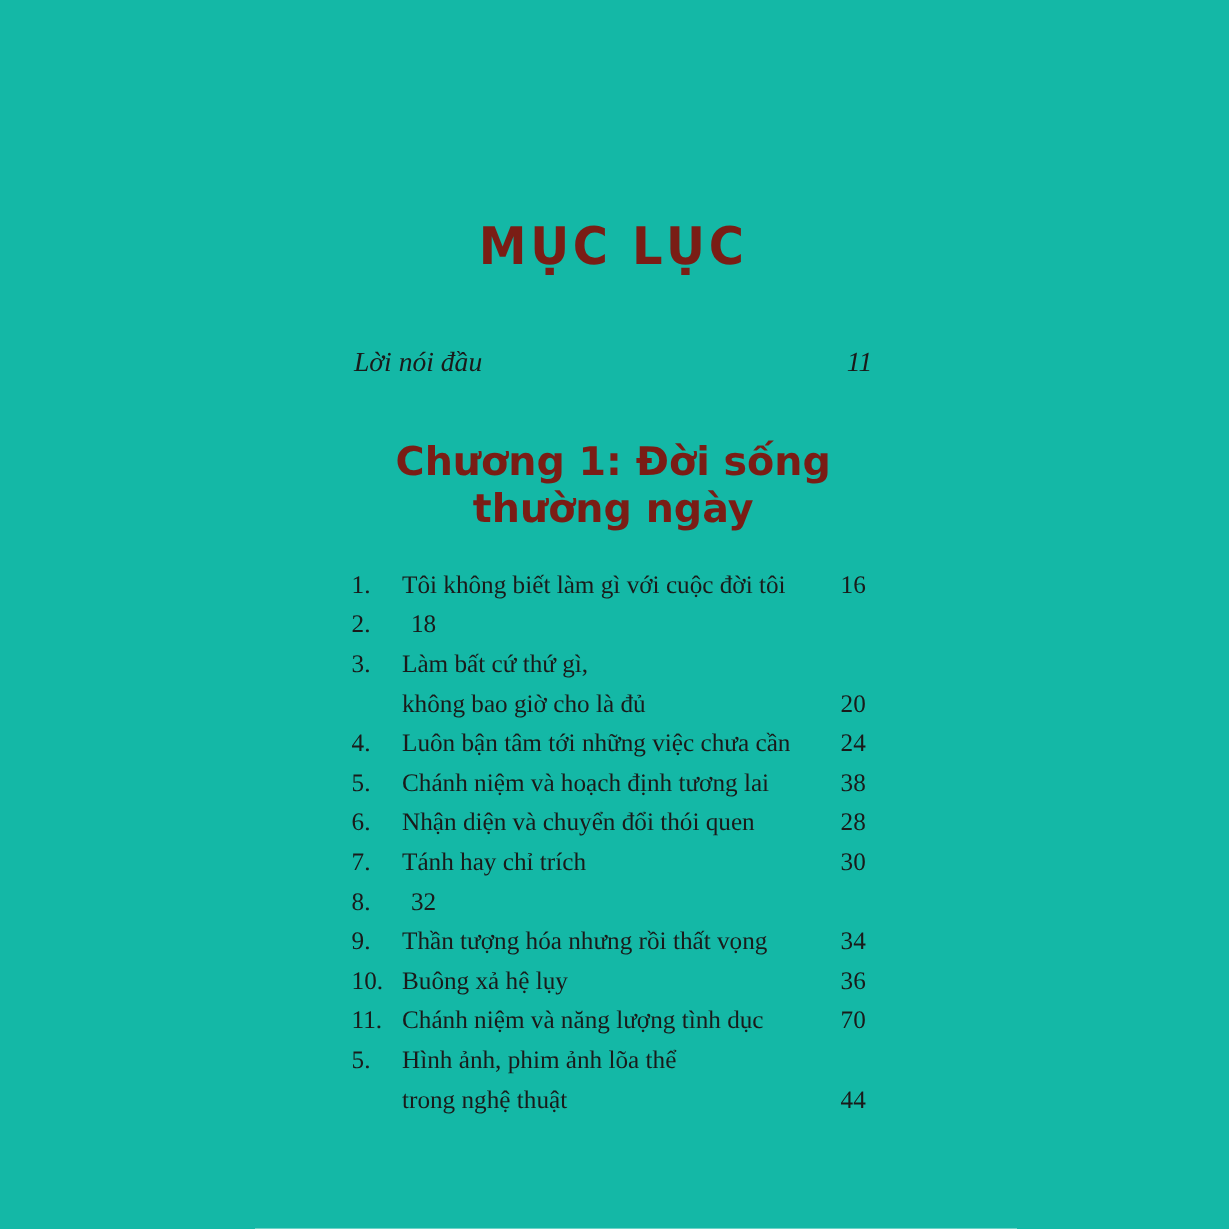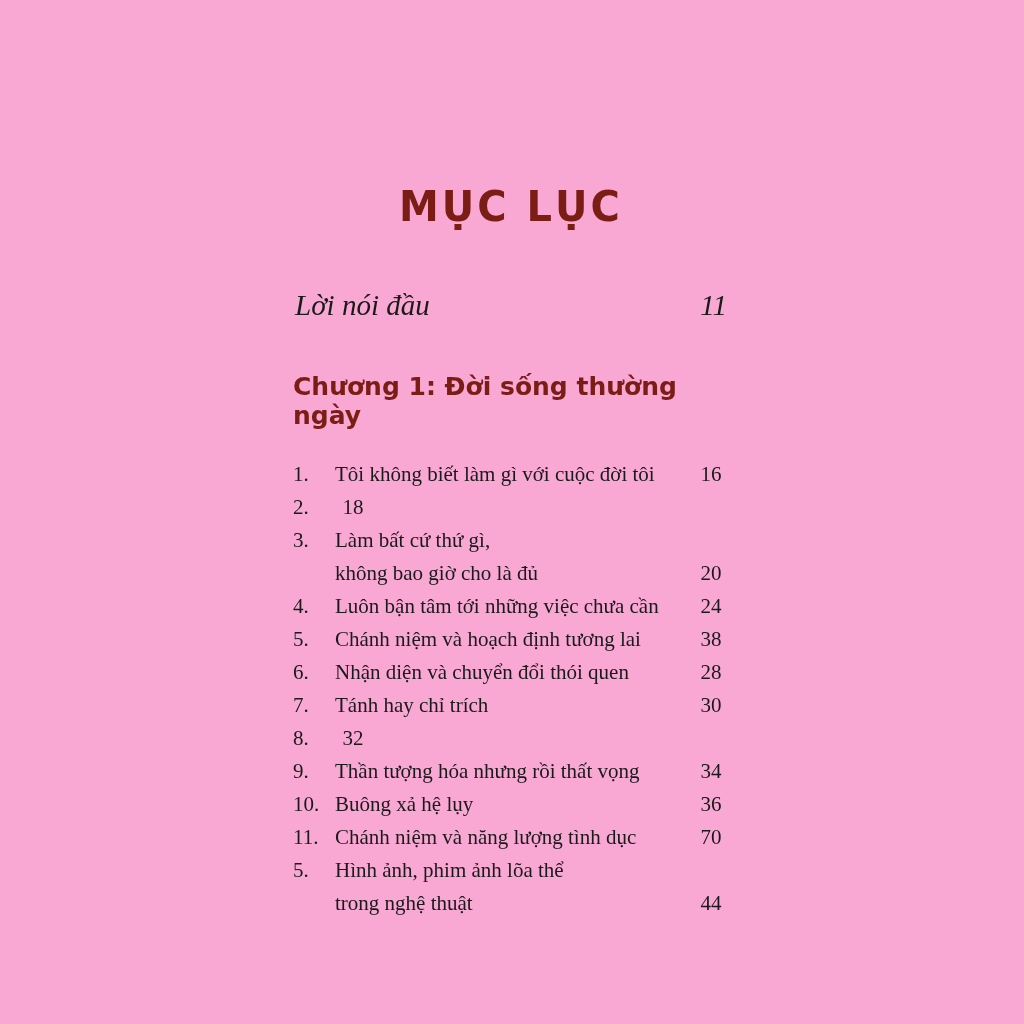--- a/index.html
+++ b/index.html
@@ -4,21 +4,21 @@
 <style>
   html, body {
     margin: 0;
     padding: 0;
     background: #ffffff;
   }
   .page {
     position: relative;
     width: 1024px;
     height: 1024px;
-    background: #f9a8d4;
+    background: #14b8a6;
     overflow: hidden;
     font-family: "Liberation Serif", serif;
     color: #1a1a1a;
   }
   .content {
     position: absolute;
     left: 293px;
     top: 183px;
     width: 436px;
   }
@@ -29,27 +29,28 @@
     font-size: 40px;
     letter-spacing: 3px;
     color: #7a1d15;
     margin: 0 0 60px 0;
     transform: scaleY(1.08);
   }
   .preface-row {
     display: flex;
     justify-content: space-between;
     font-style: italic;
-    font-size: 29px;
+    font-size: 23px;
     margin: 0 2px 50px 2px;
   }
   .chapter-heading {
+    text-align: center;
     font-family: "DejaVu Sans", sans-serif;
     font-weight: bold;
-    font-size: 25px;
+    font-size: 33px;
     color: #7a1d15;
     margin: 0 0 28px 0;
   }
   .toc-list {
     font-size: 21px;
     line-height: 33px;
   }
   .toc-row {
     display: flex;
     align-items: stretch;

